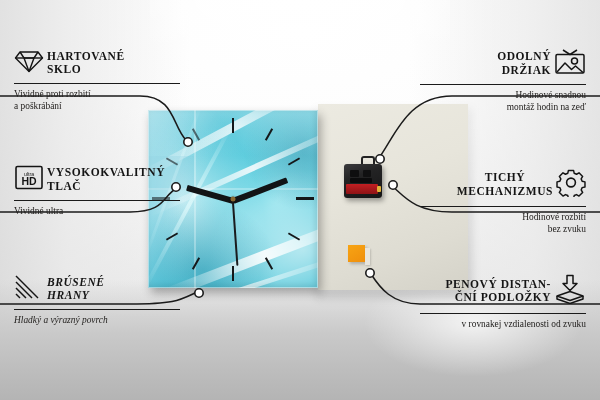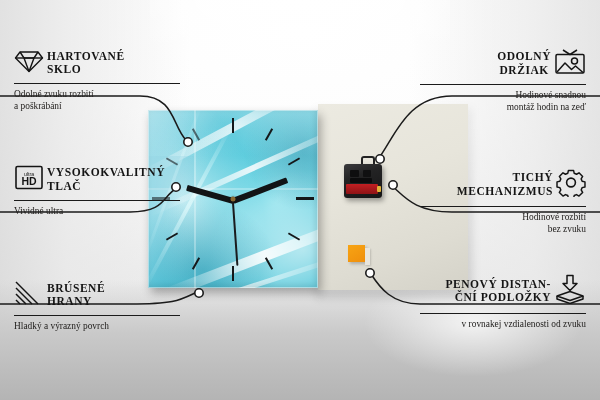--- a/index.html
+++ b/index.html
@@ -238,21 +238,21 @@
           <path d="M10 10 H20"></path>
         </svg>
       </span>
       <span>
         <div class="co-title">HARTOVANÉ</div>
         <div class="co-title">SKLO</div>
       </span>
     </div>
     <div class="co-rule" style="width:166px;"></div>
     <div class="co-desc">
-      <div>Odolné zvuku rozbití</div>
+      <div>Vividné proti rozbití</div>
       <div>a poškrábání</div>
     </div>
   </div>
 
   <div class="callout" style="left:14px;top:164px;width:166px;">
     <div class="co-head">
       <span class="ico">
         <svg width="30" height="27" viewBox="0 0 30 27">
           <rect x="2" y="2.5" width="26" height="22" fill="none" stroke="#141414" stroke-width="1.6" rx="1.5"></rect>
           <text x="15" y="11.5" font-family="Liberation Sans, sans-serif" font-size="5.2" fill="#141414" text-anchor="middle">ultra</text>
@@ -263,21 +263,21 @@
         <div class="co-title">VYSOKOKVALITNÝ</div>
         <div class="co-title">TLAČ</div>
       </span>
     </div>
     <div class="co-rule" style="width:166px;"></div>
     <div class="co-desc">
       <div>Vividné ultra</div>
     </div>
   </div>
 
-  <div class="callout" style="left:14px;top:280px;width:166px;">
+  <div class="callout" style="left:14px;top:274px;width:166px;font-style:italic;">
     <div class="co-head">
       <span class="ico">
         <svg width="30" height="26" viewBox="0 0 30 26" stroke="#141414" stroke-width="1.5">
           <path d="M2 2 L24 24"></path>
             <path d="M2 8 L18 24"></path>
             <path d="M2 14 L12 24"></path>
             <path d="M2 20 L6 24"></path>
         </svg>
       </span>
       <span>
@@ -287,21 +287,21 @@
     </div>
     <div class="co-rule" style="width:166px;"></div>
     <div class="co-desc">
       <div>Hladký a výrazný povrch</div>
       <div></div>
     </div>
   </div>
 
   <div class="callout co-right" style="left:420px;top:48px;width:166px;">
     <div class="co-head right">
-      <span style="text-align:center;margin-left:48px;">
+      <span style="text-align:right;margin-left:48px;">
         <div class="co-title">ODOLNÝ</div>
         <div class="co-title">DRŽIAK</div>
       </span>
       <span class="ico">
         <svg width="32" height="27" viewBox="0 0 32 27" fill="none" stroke="#141414" stroke-width="1.5" stroke-linejoin="round">
           <path d="M9 2 L16 6.5 L23 2"></path>
           <rect x="2" y="6.5" width="28" height="18.5" rx="1.2"></rect>
           <circle cx="20.5" cy="13" r="3"></circle>
           <path d="M3 24 L11 15 L17.5 21.5 L21.5 18 L29 24.5"></path>
         </svg>
@@ -309,21 +309,21 @@
     </div>
     <div class="co-rule" style="width:166px;"></div>
     <div class="co-desc" style="text-align:right;">
       <div>Hodinové snadnou</div>
       <div>montáž hodin na zeď</div>
     </div>
   </div>
 
   <div class="callout co-right" style="left:420px;top:168px;width:166px;">
     <div class="co-head right">
-      <span style="text-align:right;">
+      <span style="text-align:center;">
         <div class="co-title">TICHÝ</div>
         <div class="co-title">MECHANIZMUS</div>
       </span>
       <span class="ico">
         <svg width="30" height="29" viewBox="0 0 30 29" fill="none" stroke="#141414" stroke-width="1.6" stroke-linejoin="round">
           <path d="M12.2 2 h5.6 l.7 3.1 2.5 1.05 2.7-1.6 3.95 3.95 -1.6 2.7 1.05 2.5 3.1 .7 v5.6 l-3.1 .7 -1.05 2.5 1.6 2.7 -3.95 3.95 -2.7-1.6 -2.5 1.05 -.7 3.1 h-5.6 l-.7-3.1 -2.5-1.05 -2.7 1.6 -3.95-3.95 1.6-2.7 -1.05-2.5 -3.1-.7 v-5.6 l3.1-.7 1.05-2.5 -1.6-2.7 3.95-3.95 2.7 1.6 2.5-1.05 Z" transform="translate(0,-0.6) scale(0.92) translate(1.3,1.3)"></path>
           <circle cx="15" cy="14.5" r="4.4"></circle>
         </svg>
       </span>
     </div>

